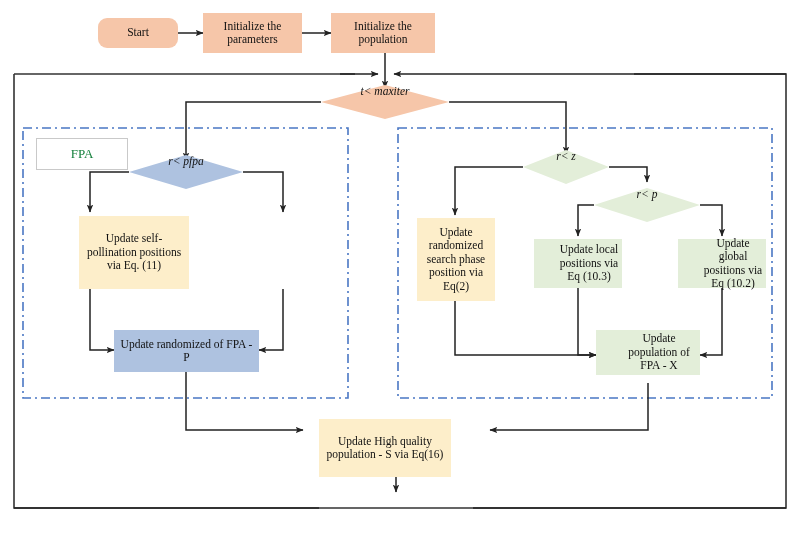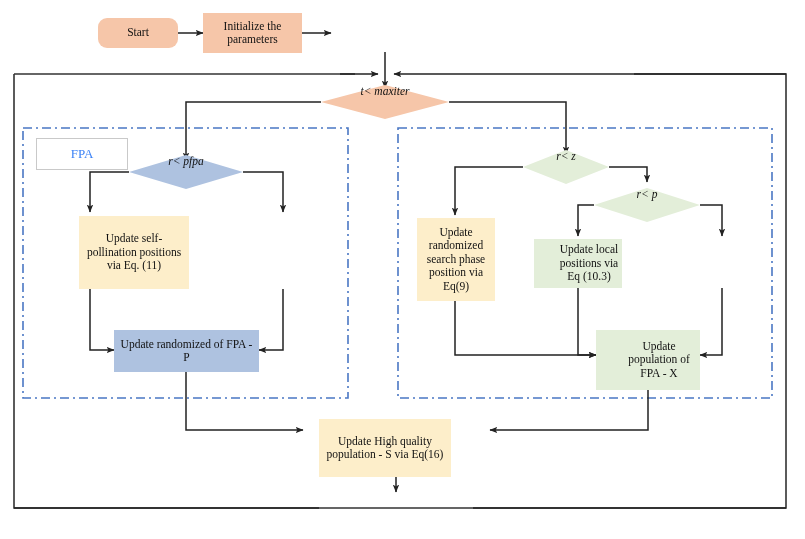--- a/index.html
+++ b/index.html
@@ -14,21 +14,21 @@
   .blue{background:#aec2e0;}
   .cream{background:#fdeeca;}
   .green{background:#e3eed9;padding-left:25px;}
   .rounded{border-radius:9px;}
 
   .diamond{position:absolute;display:flex;justify-content:center;}
   .diamond .dlabel{position:relative;z-index:3;font-style:italic;font-size:11.5px;color:#111;
         font-family:"Liberation Serif","DejaVu Serif",serif;white-space:nowrap;}
 
   .grouplabel{position:absolute;background:#fff;border:1px solid #c9c9c9;
-       font-size:13px;color:#3b82f6;padding:2px 12px;display:flex;align-items:center;
+       font-size:13px;color:#15803d;padding:2px 12px;display:flex;align-items:center;
        justify-content:center;font-family:"Liberation Serif","DejaVu Serif",serif;text-align:right;}
 </style>
 </head>
 <body>
 
 <div id="stage">
 
   <svg id="svg-layer" viewBox="0 0 805 539" xmlns="http://www.w3.org/2000/svg">
     <defs>
       <marker id="ah" markerWidth="9" markerHeight="9" refX="7.4" refY="3.6" orient="auto" markerUnits="userSpaceOnUse">
@@ -104,20 +104,21 @@
 
       <line x1="319" y1="508" x2="14" y2="508"></line>
       <line x1="473" y1="508" x2="786" y2="508"></line>
     </g>
   </svg>
 
   <div class="node peach rounded" style="left:98px;top:18px;width:80px;height:30px;">Start</div>
 
   <div class="node peach" style="left:203px;top:13px;width:99px;height:40px;">Initialize the parameters</div>
 
+  <div class="node peach" style="left:331px;top:13px;width:104px;height:40px;">Initialize the population</div>
 
   <div class="diamond" style="left:321px;top:85px;width:128px;height:34px;">
     <span class="dlabel">t&lt; maxiter</span>
   </div>
 
   <div class="grouplabel" style="left:36px;top:138px;width:66px;height:26px;">FPA</div>
 
   <div class="diamond" style="left:129px;top:155px;width:114px;height:34px;">
     <span class="dlabel">r&lt; pfpa</span>
   </div>
@@ -129,23 +130,24 @@
 
 
   <div class="diamond" style="left:594px;top:188px;width:106px;height:34px;">
     <span class="dlabel">r&lt; p</span>
   </div>
 
   <div class="diamond" style="left:523px;top:150px;width:86px;height:34px;">
     <span class="dlabel">r&lt; z</span>
   </div>
 
-  <div class="node cream" style="left:417px;top:218px;width:78px;height:83px;">Update randomized search phase position via Eq(9)</div>
+  <div class="node cream" style="left:417px;top:218px;width:78px;height:83px;">Update randomized search phase position via Eq(2)</div>
 
   <div class="node green" style="left:534px;top:239px;width:88px;height:49px;">Update local positions via Eq (10.3)</div>
 
+  <div class="node green" style="left:678px;top:239px;width:88px;height:49px;">Update global positions via Eq (10.2)</div>
 
-  <div class="node green" style="left:596px;top:330px;width:104px;height:60px;">Update population of FPA - X</div>
+  <div class="node green" style="left:596px;top:330px;width:104px;height:45px;">Update population of FPA - X</div>
 
   <div class="node cream" style="left:319px;top:419px;width:132px;height:58px;">Update High quality population - S via Eq(16)</div>
 
 
 </div>
 
 </body></html>

